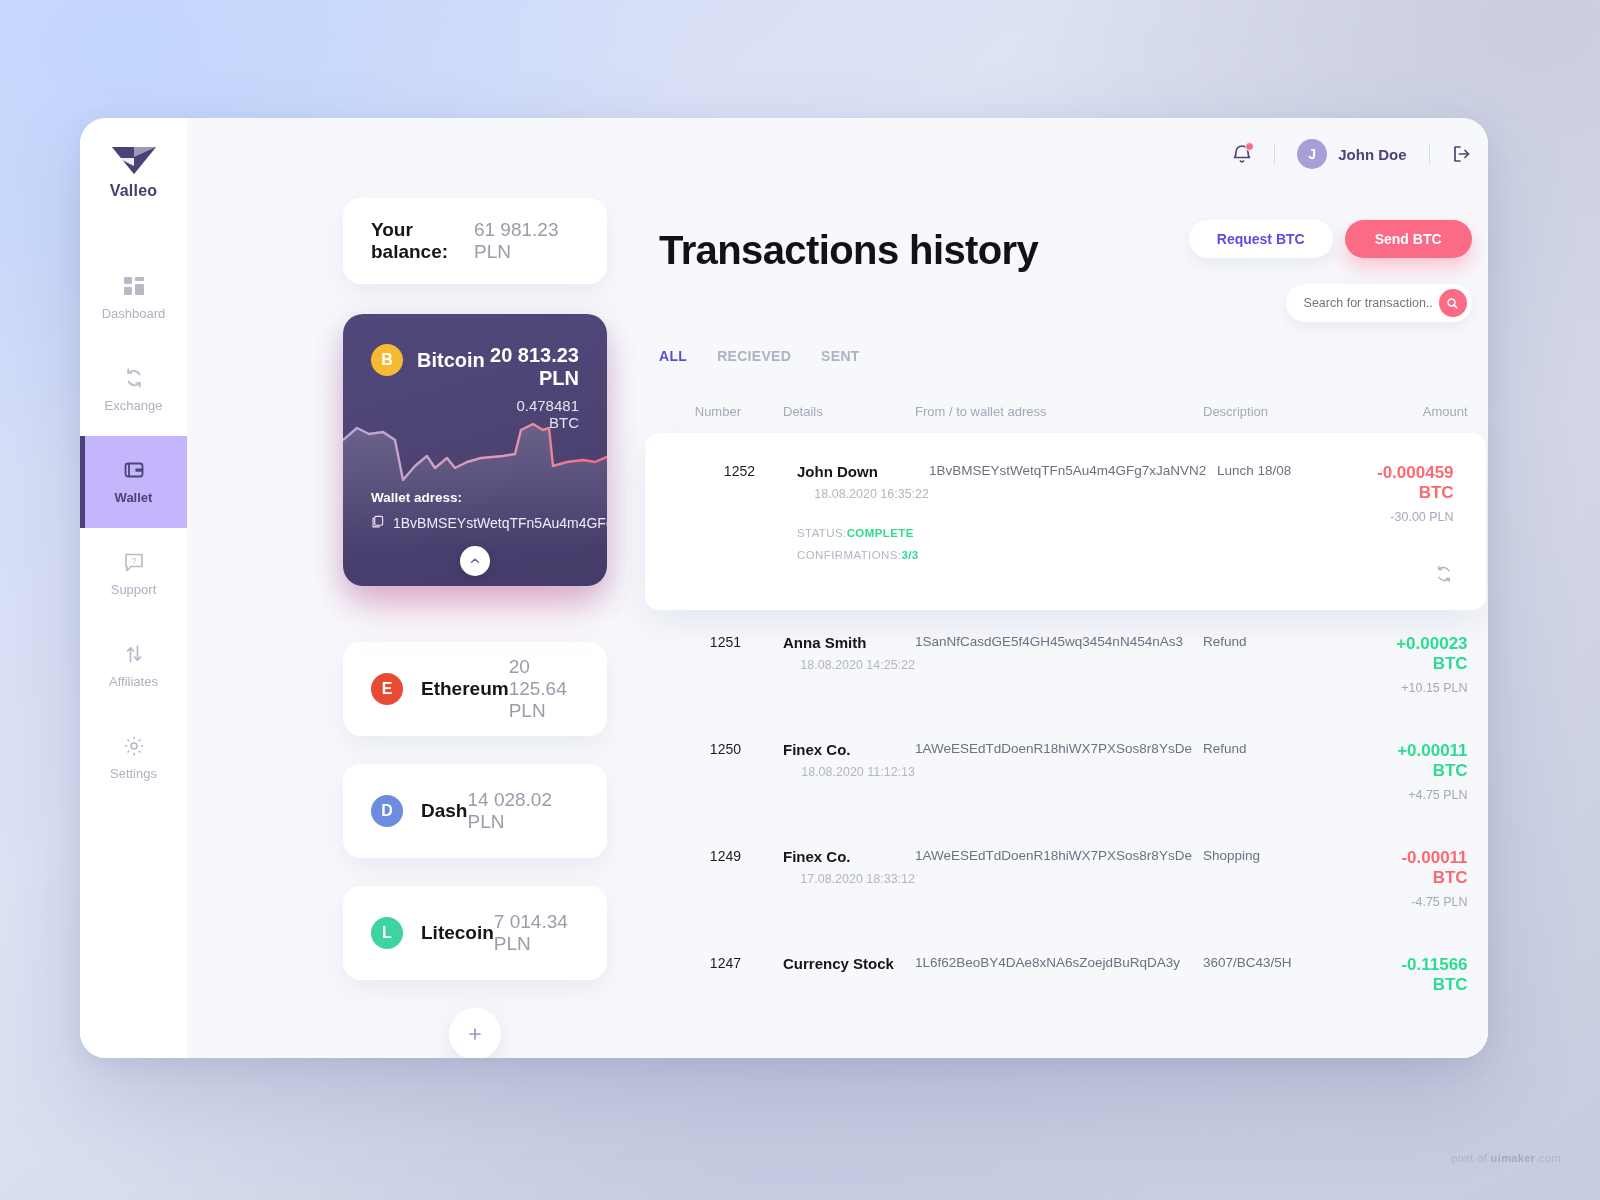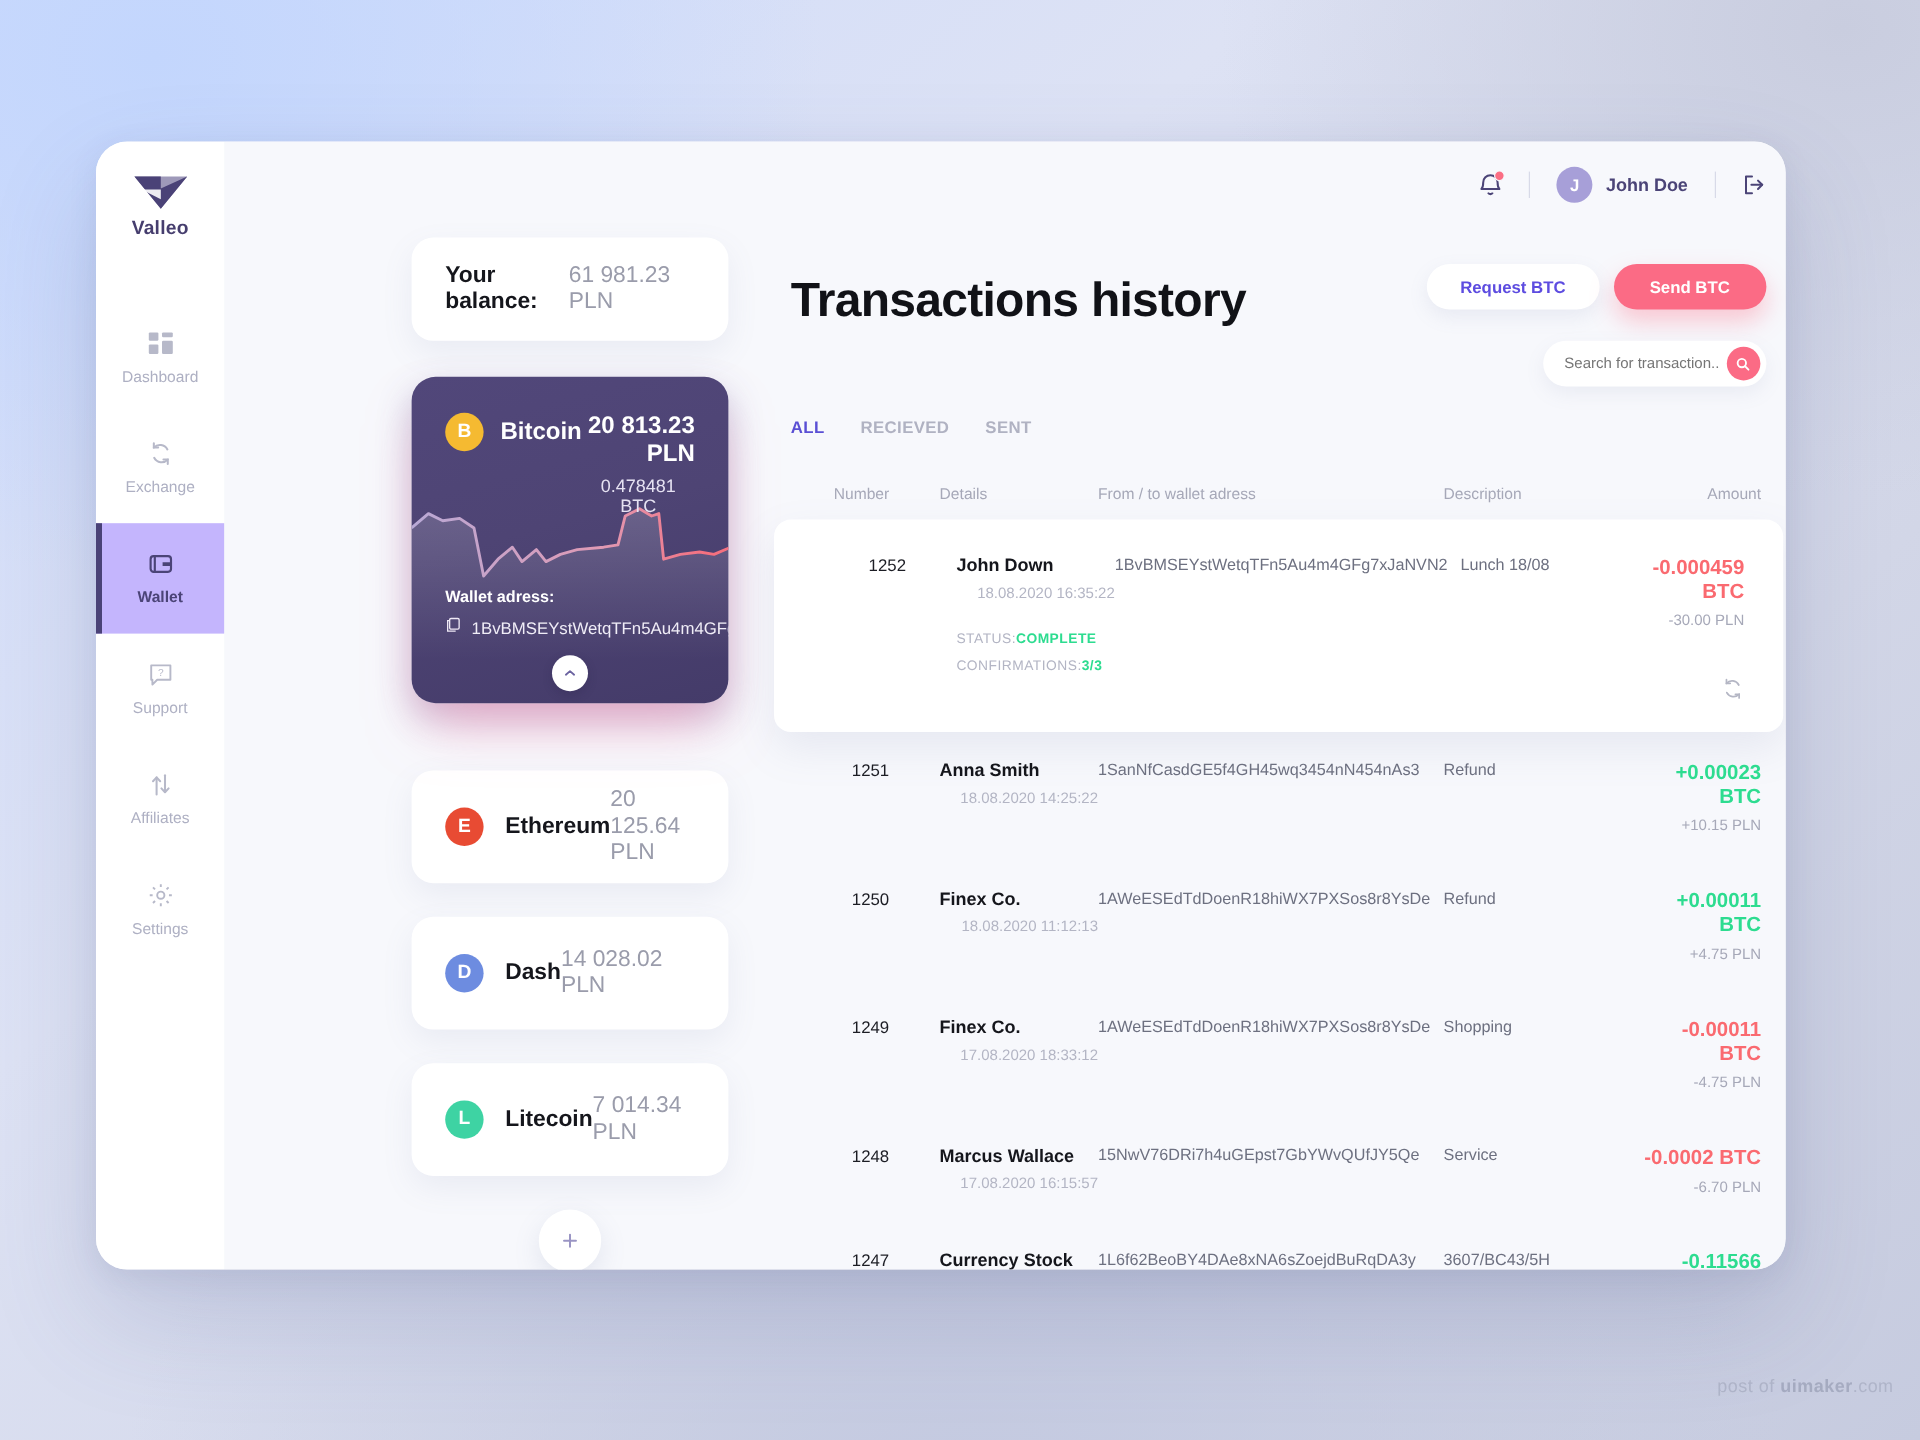--- a/index.html
+++ b/index.html
@@ -10,22 +10,22 @@
   }
   body {
     background:
       radial-gradient(ellipse 900px 700px at 8% 4%, #c3d6fd 0%, rgba(195,214,253,0) 62%),
       radial-gradient(ellipse 800px 600px at 96% 2%, #c9cddf 0%, rgba(201,205,223,0) 65%),
       radial-gradient(ellipse 1000px 700px at 50% 105%, #c3c9e0 0%, rgba(195,201,224,0) 70%),
       linear-gradient(140deg, #cfdcfc 0%, #dde2f4 35%, #d2d6e7 70%, #c6cbdf 100%);
     position: relative;
   }
   .watermark {
-    position: absolute; right: 22px; bottom: 36px;
-    font-size: 15px; color: rgba(120,126,150,0.30);
+    position: absolute; right: 39px; bottom: 36px;
+    font-size: 11px; color: rgba(120,126,150,0.30);
     letter-spacing: .4px; user-select: none;
   }
   .watermark b { color: rgba(120,126,150,0.42); font-weight: 700; }
 
   
   .app {
     position: absolute; left: 80px; top: 118px;
     width: 1408px; height: 940px;
     border-radius: 26px; overflow: hidden;
     display: flex;
@@ -108,21 +108,21 @@
   .btc-top { display:flex; align-items:flex-start; justify-content:space-between; padding: 30px 28px 0 28px; position:relative; z-index:3;}
   .coin-row { display:flex; align-items:center; gap: 14px; }
   .coin-badge {
     width: 32px; height: 32px; border-radius: 50%;
     display:flex; align-items:center; justify-content:center;
     color:#fff; font-size:16px; font-weight:700;
   }
   .btc-name { font-size: 20px; font-weight: 700; color:#fff; }
   .btc-amounts { text-align: right; }
   .btc-pln { font-size: 20px; font-weight: 700; color:#fff; }
-  .btc-sub { font-size: 15px; color:#e6e2f2; margin-top: 7px; text-align: center; }
+  .btc-sub { font-size: 15px; color:#e6e2f2; margin-top: 7px; }
   .spark { position:absolute; left:0; right:0; top: 96px; height: 140px; z-index:1;}
   .btc-bottom { position:absolute; left:0; right:0; bottom: 54px; padding: 0 28px; z-index:3;}
   .wallet-label { font-size: 13.5px; font-weight:700; color:#fff; margin-bottom: 9px;}
   .wallet-addr-row { display:flex; align-items:center; gap:9px; }
   .wallet-addr { font-size: 14px; color:#f0edf7; }
   .collapse-btn {
     position:absolute; left: 50%; bottom: 10px; transform: translateX(-50%);
     width: 30px; height: 30px; border-radius: 50%; background:#fff;
     display:flex; align-items:center; justify-content:center; cursor:pointer; z-index: 4;
     box-shadow: 0 3px 8px rgba(40,30,70,.25);
@@ -515,35 +515,20 @@
     </div>
     <span class="c-addr addr">1AWeESEdTdDoenR18hiWX7PXSos8r8YsDe</span>
     <span class="c-desc desc">Shopping</span>
     <div class="c-amt">
       <div class="amt-btc neg">-0.00011 BTC</div>
       <div class="amt-pln">-4.75 PLN</div>
 
     </div>
             </div>
             <div class="row">
-    <span class="c-num num">1248</span>
-    <div class="c-det">
-      <div class="name">Marcus Wallace</div>
-      <div class="date">17.08.2020 16:15:57</div>
-
-    </div>
-    <span class="c-addr addr">15NwV76DRi7h4uGEpst7GbYWvQUfJY5Qe</span>
-    <span class="c-desc desc">Service</span>
-    <div class="c-amt">
-      <div class="amt-btc neg">-0.0002 BTC</div>
-      <div class="amt-pln">-6.70 PLN</div>
-
-    </div>
-            </div>
-            <div class="row">
     <span class="c-num num">1247</span>
     <div class="c-det">
       <div class="name">Currency Stock</div>
 
     </div>
     <span class="c-addr addr">1L6f62BeoBY4DAe8xNA6sZoejdBuRqDA3y</span>
     <span class="c-desc desc">3607/BC43/5H</span>
     <div class="c-amt">
       <div class="amt-btc pos">-0.11566 BTC</div>
 

